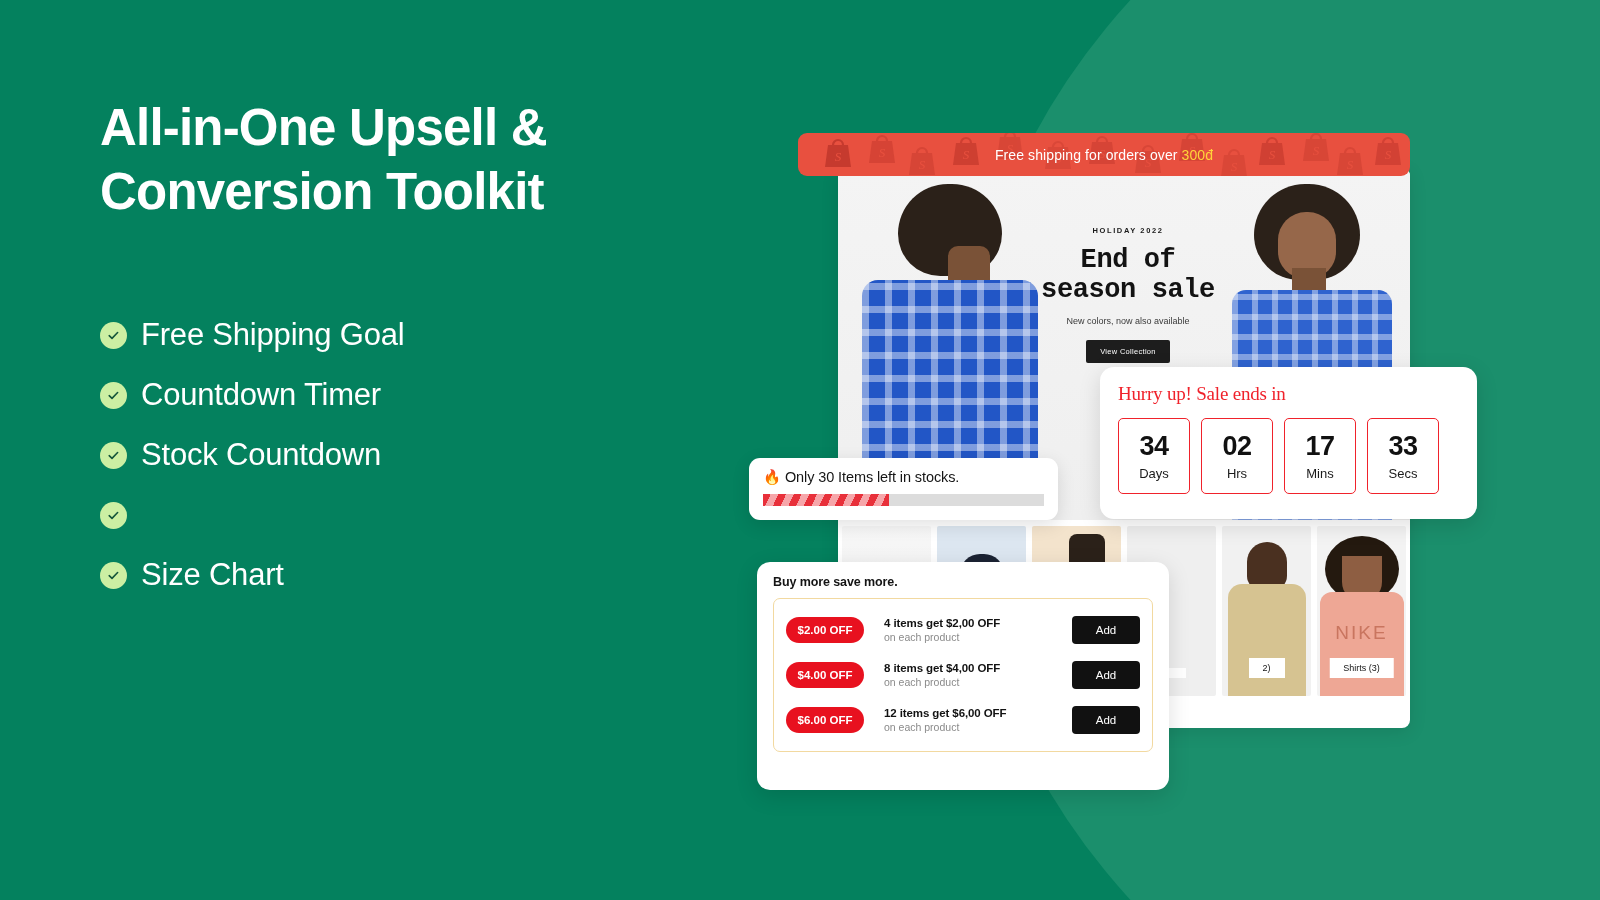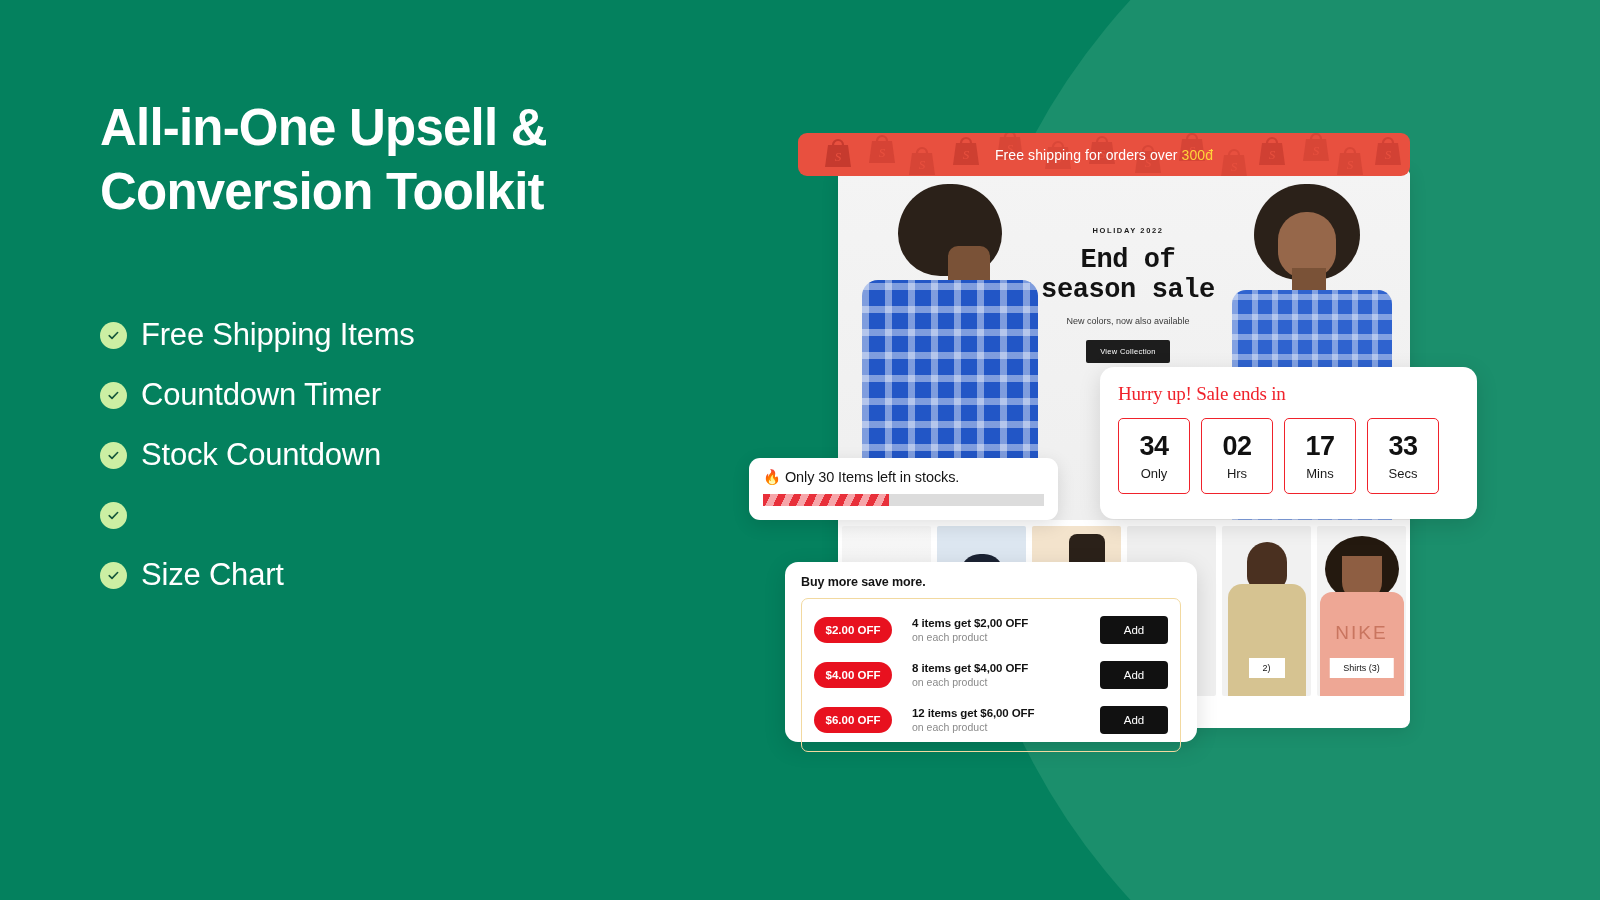--- a/index.html
+++ b/index.html
@@ -345,27 +345,26 @@
     position: absolute; left: 0; top: 0; bottom: 0;
     width: 45%;
     background: repeating-linear-gradient(115deg,
       #E8303A 0 7px, #F6A6AA 7px 14px);
   }
 
   
   #volume-card {
     position: absolute;
     left: 757px; top: 562px;
-    width: 412px; height: 180px;
+    width: 412px; height: 228px;
     background: #ffffff;
     border-radius: 13px;
     z-index: 32;
     box-shadow: 0 6px 22px rgba(0,0,0,.13);
     padding: 13px 16px;
-    margin-left: 28px;
   }
   #volume-title {
     font-size: 12.5px; color: #141414;
     font-weight: bold; letter-spacing: -0.1px;
     margin-bottom: 9px;
   }
   #volume-tiers {
     border: 1px solid #F2D9A0;
     border-radius: 7px;
     padding: 8px 12px 9px 12px;
@@ -410,21 +409,21 @@
   <h1>All-in-One Upsell &amp; Conversion Toolkit</h1>
 </div>
 
 <ul id="feature-list">
   <li class="feature-item">
     <span class="check-circle">
       <svg width="15" height="15" viewBox="0 0 16 16">
           <path d="M3.4 8.2 L6.4 11.1 L12.4 4.8" fill="none" stroke="#14543A" stroke-width="1.7" stroke-linecap="round" stroke-linejoin="round"></path>
         </svg>
     </span>
-    <span class="feature-label">Free Shipping Items</span>
+    <span class="feature-label">Free Shipping Goal</span>
   </li>
   <li class="feature-item">
     <span class="check-circle">
       <svg width="15" height="15" viewBox="0 0 16 16">
           <path d="M3.4 8.2 L6.4 11.1 L12.4 4.8" fill="none" stroke="#14543A" stroke-width="1.7" stroke-linecap="round" stroke-linejoin="round"></path>
         </svg>
     </span>
     <span class="feature-label">Countdown Timer</span>
   </li>
   <li class="feature-item">
@@ -537,21 +536,21 @@
   <div class="fs-text">
     <span>Free shipping for orders over </span><span class="fs-amount">300đ</span>
   </div>
 </div>
 
 <div id="countdown-card">
   <div id="countdown-title">Hurry up! Sale ends in</div>
   <div id="countdown-boxes">
     <div class="cd-box">
       <div class="cd-value">34</div>
-      <div class="cd-unit">Only</div>
+      <div class="cd-unit">Days</div>
     </div>
     <div class="cd-box">
       <div class="cd-value">02</div>
       <div class="cd-unit">Hrs</div>
     </div>
     <div class="cd-box">
       <div class="cd-value">17</div>
       <div class="cd-unit">Mins</div>
     </div>
     <div class="cd-box">

